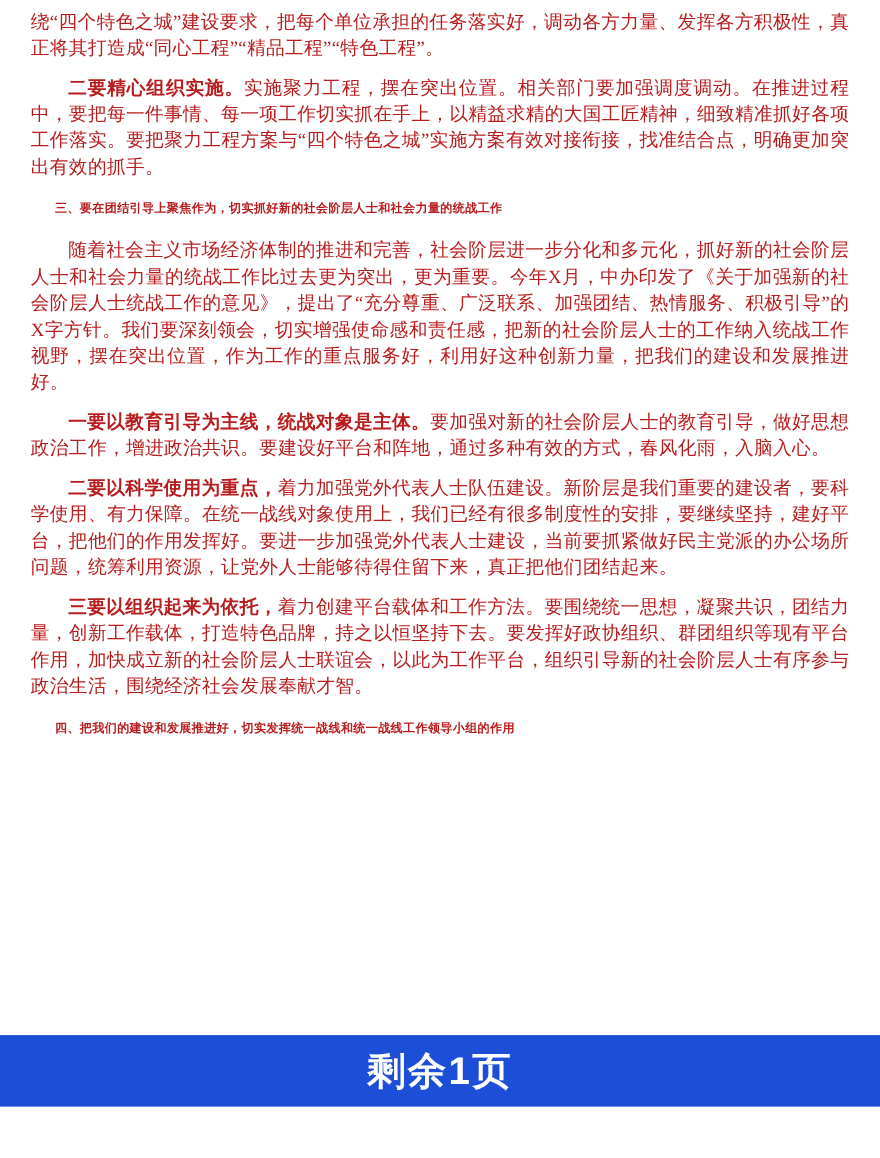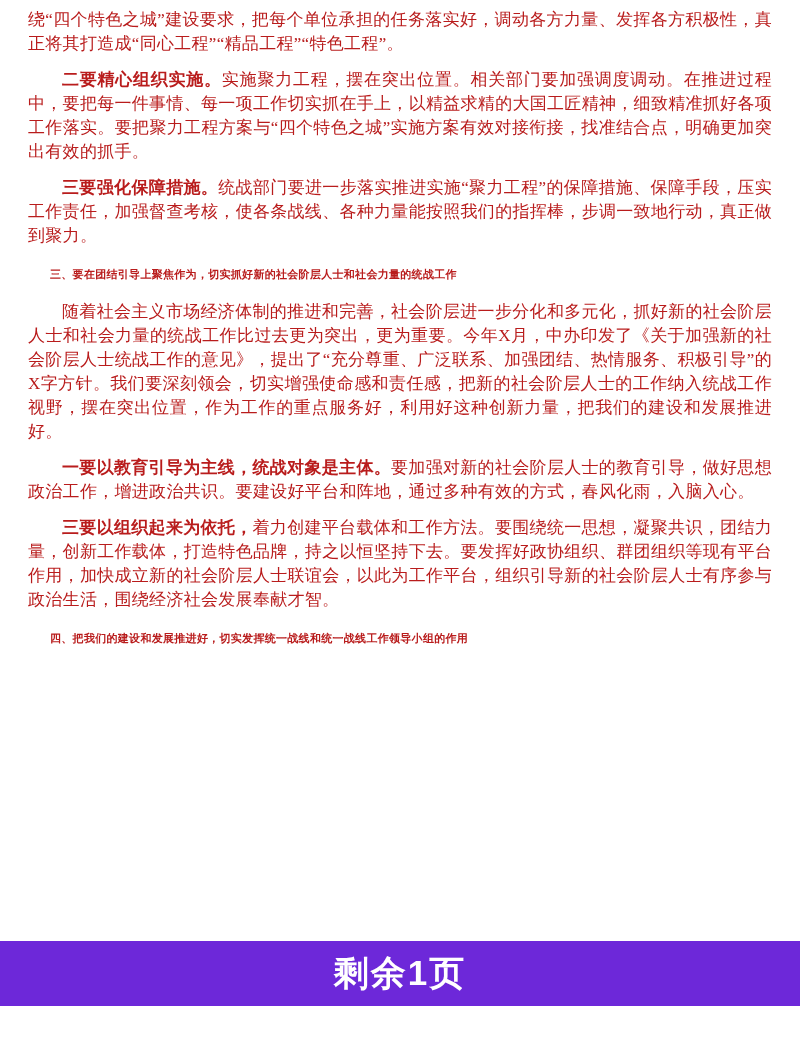--- a/index.html
+++ b/index.html
@@ -39,21 +39,21 @@
     margin: 14px 0;
     font-size: 11px;
     line-height: 24px;
   }
   .footer-banner {
     position: absolute;
     left: 0;
     top: 941px;
     width: 800px;
     height: 65px;
-    background: #6d28d9;
+    background: #1d4ed8;
     color: #ffffff;
     display: flex;
     align-items: center;
     justify-content: center;
     gap: 58px;
     font-family: "Liberation Sans", "DejaVu Sans", sans-serif;
     font-weight: bold;
     font-size: 35px;
     letter-spacing: 2px;
     cursor: pointer;
@@ -61,28 +61,28 @@
 </style>
 </head>
 <body>
 
 <div class="page">
 
   <p class="para no-indent"><span>绕“四个特色之城”建设要求，把每个单位承担的任务落实好，调动各方力量、发挥各方积极性，真正将其打造成“同心工程”“精品工程”“特色工程”。</span></p>
 
   <p class="para"><b class="lead">二要精心组织实施。</b><span>实施聚力工程，摆在突出位置。相关部门要加强调度调动。在推进过程中，要把每一件事情、每一项工作切实抓在手上，以精益求精的大国工匠精神，细致精准抓好各项工作落实。要把聚力工程方案与“四个特色之城”实施方案有效对接衔接，找准结合点，明确更加突出有效的抓手。</span></p>
 
-  <p class="para"><b class="lead">三要强化保障措施。</b><span>统战部门要进一步落实推进实施“聚力工程”的保障措施、保障手段，压实工作责任，加强督查考核，使各条战线、各种力量能按照我们的指挥棒，步调一致地行动，真正做到聚力。</span></p>
 
   <p class="heading">三、要在团结引导上聚焦作为，切实抓好新的社会阶层人士和社会力量的统战工作</p>
 
   <p class="para"><span>随着社会主义市场经济体制的推进和完善，社会阶层进一步分化和多元化，抓好新的社会阶层人士和社会力量的统战工作比过去更为突出，更为重要。今年X月，中办印发了《关于加强新的社会阶层人士统战工作的意见》，提出了“充分尊重、广泛联系、加强团结、热情服务、积极引导”的X字方针。我们要深刻领会，切实增强使命感和责任感，把新的社会阶层人士的工作纳入统战工作视野，摆在突出位置，作为工作的重点服务好，利用好这种创新力量，把我们的建设和发展推进好。</span></p>
 
   <p class="para"><b class="lead">一要以教育引导为主线，统战对象是主体。</b><span>要加强对新的社会阶层人士的教育引导，做好思想政治工作，增进政治共识。要建设好平台和阵地，通过多种有效的方式，春风化雨，入脑入心。</span></p>
 
+  <p class="para"><b class="lead">二要以科学使用为重点，</b><span>着力加强党外代表人士队伍建设。新阶层是我们重要的建设者，要科学使用、有力保障。在统一战线对象使用上，我们已经有很多制度性的安排，要继续坚持，建好平台，把他们的作用发挥好。要进一步加强党外代表人士建设，当前要抓紧做好民主党派的办公场所问题，统筹利用资源，让党外人士能够待得住留下来，真正把他们团结起来。</span></p>
 
   <p class="para"><b class="lead">三要以组织起来为依托，</b><span>着力创建平台载体和工作方法。要围绕统一思想，凝聚共识，团结力量，创新工作载体，打造特色品牌，持之以恒坚持下去。要发挥好政协组织、群团组织等现有平台作用，加快成立新的社会阶层人士联谊会，以此为工作平台，组织引导新的社会阶层人士有序参与政治生活，围绕经济社会发展奉献才智。</span></p>
 
   <p class="heading">四、把我们的建设和发展推进好，切实发挥统一战线和统一战线工作领导小组的作用</p>
 
 
 </div>
 
 <div class="footer-banner">
   <span>剩余1页</span>

